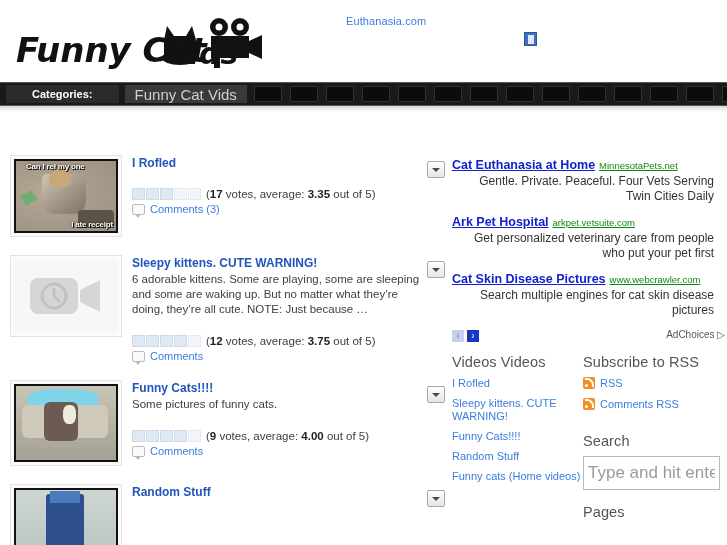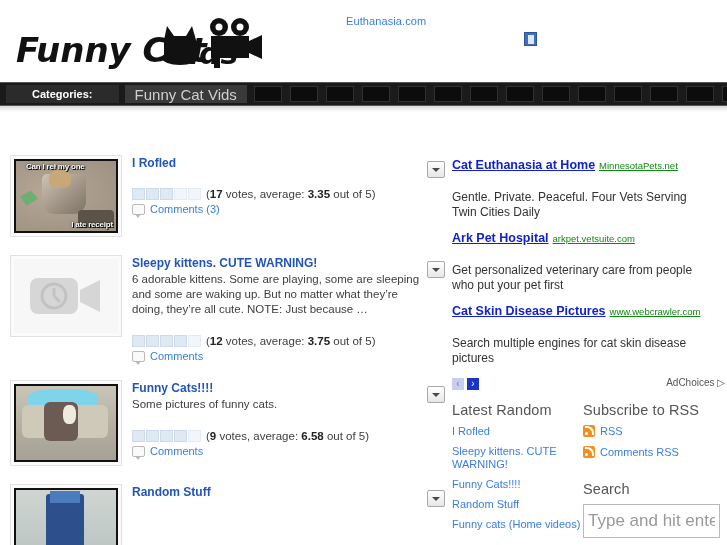--- a/index.html
+++ b/index.html
@@ -379,22 +379,23 @@
   .ad-url {
     color: #118811;
     font-size: 9.5px;
     text-decoration: underline;
     margin-left: 4px;
   }
   .ad-desc {
     color: #333;
     font-size: 12px;
     line-height: 15px;
-    margin-top: 17px;
+    margin-top: 1px;
     max-width: 262px;
+    text-align: right;
   }
   .ad-nav {
     display: flex;
     align-items: center;
     margin-top: 6px;
     position: relative;
     height: 13px;
   }
   .ad-arrow {
     width: 12px;
@@ -627,21 +628,21 @@
       <a class="post-title" href="#">Funny Cats!!!!</a>
       <p class="post-excerpt">Some pictures of funny cats.</p>
       <div class="rating-row">
         <span class="stars">
           <span class="star-box"></span>
           <span class="star-box"></span>
           <span class="star-box"></span>
           <span class="star-box"></span>
           <span class="star-box empty"></span>
         </span>
-        <span class="rating-text"><span>(</span><b>9</b> <span>votes, average:</span> <b>6.58</b> <span>out of 5)</span></span>
+        <span class="rating-text"><span>(</span><b>9</b> <span>votes, average:</span> <b>4.00</b> <span>out of 5)</span></span>
       </div>
       <div class="comments-row">
         <span class="comment-bubble"></span>
         <a class="comments-link" href="#">Comments</a>
       </div>
     </div>
     <div class="post-drop">
         <i></i>
       </div>
   </div>
@@ -692,21 +693,21 @@
     <div class="ad-nav">
       <span class="ad-arrow prev">‹</span>
       <span class="ad-arrow next">›</span>
       <span class="adchoices"><span>AdChoices</span> <span>▷</span></span>
     </div>
   </div>
 
   <div class="widgets">
 
     <div class="wcol-left">
-      <h3 class="widget-title">Latest Random</h3>
+      <h3 class="widget-title">Videos Videos</h3>
       <ul class="widget-list">
         <li><a href="#">I Rofled</a></li>
         <li><a href="#">Sleepy kittens. CUTE WARNING!</a></li>
         <li><a href="#">Funny Cats!!!!</a></li>
         <li><a href="#">Random Stuff</a></li>
         <li><a href="#">Funny cats (Home videos)</a></li>
 
       </ul>
     </div>
 

